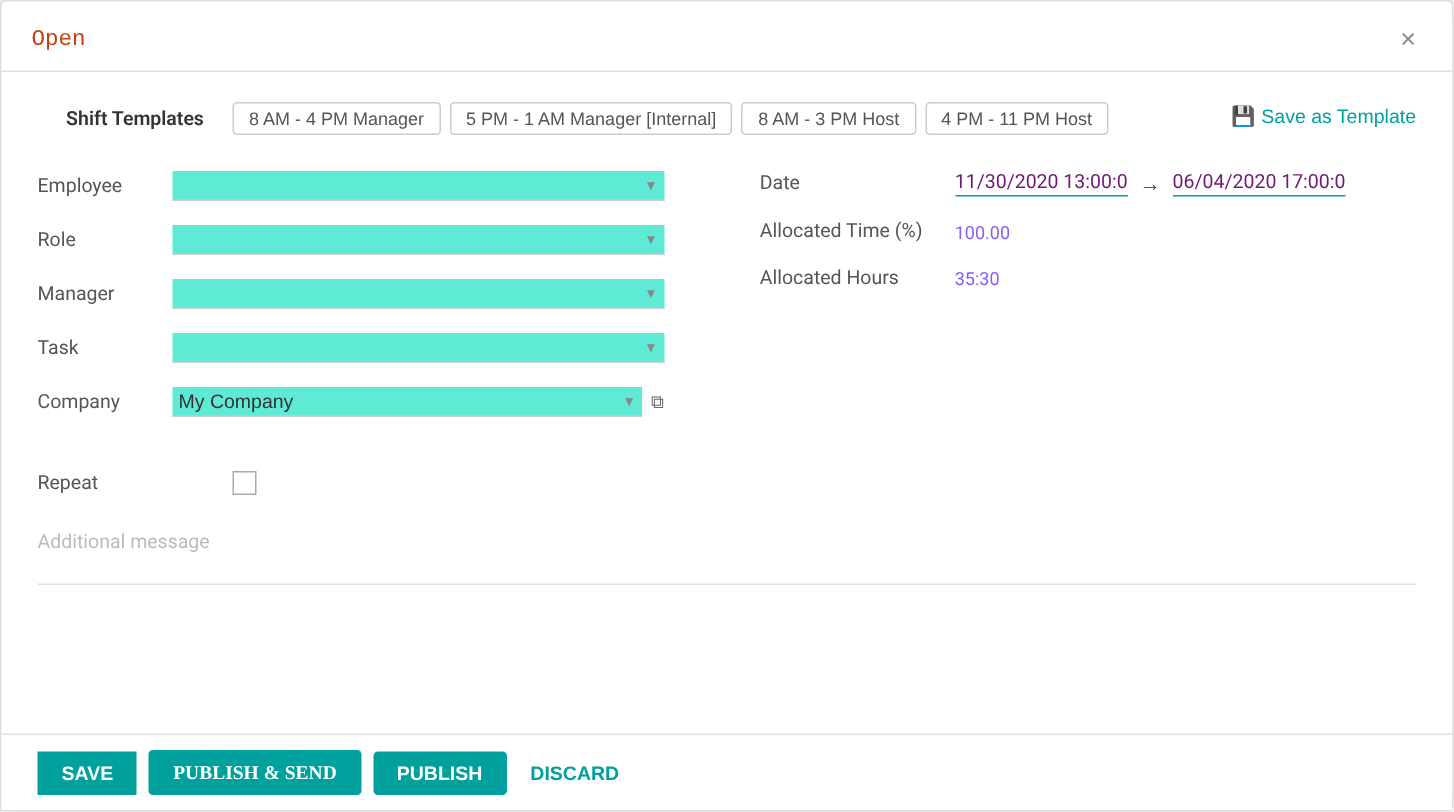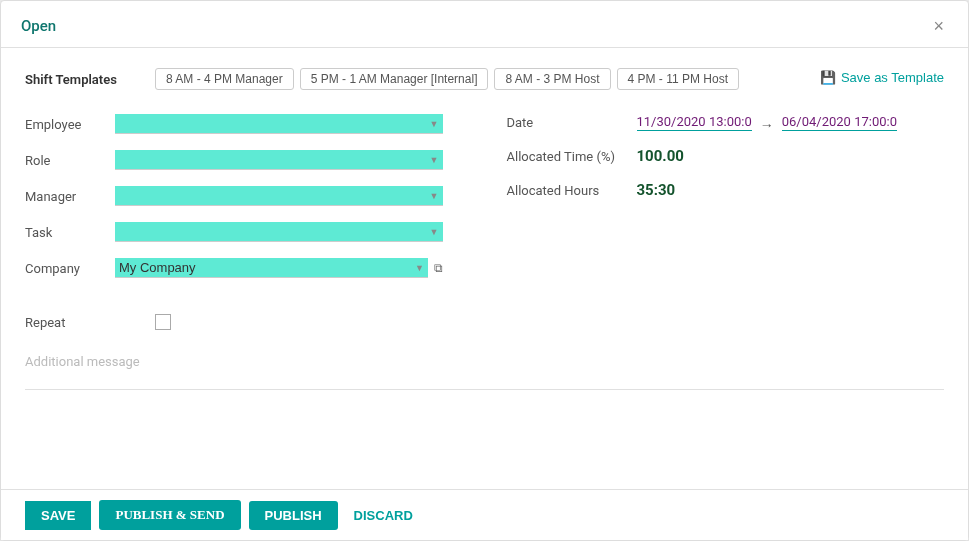--- a/index.html
+++ b/index.html
@@ -25,21 +25,22 @@
     .dialog-header {
       display: flex;
       align-items: center;
       justify-content: space-between;
       padding: 14px 20px 10px 20px;
       border-bottom: 1px solid #e0e0e0;
     }
     .dialog-title {
       font-size: 15px;
       font-weight: 500;
-      color: #0f766e;
+      color: #c2410c;
+      font-family: Liberation Mono, monospace;
     }
     .close-btn {
       background: none;
       border: none;
       cursor: pointer;
       font-size: 18px;
       color: #888;
       line-height: 1;
       padding: 2px 4px;
     }
@@ -53,20 +54,21 @@
       align-items: flex-start;
       margin-bottom: 24px;
     }
     .section-label {
       width: 130px;
       font-weight: 600;
       font-size: 13px;
       color: #333;
       padding-top: 4px;
       flex-shrink: 0;
+      text-align: center;
     }
     .template-badge {
       border: 1px solid #ccc;
       border-radius: 3px;
       padding: 3px 10px;
       font-size: 12px;
       color: #555;
       cursor: pointer;
       background: #fff;
     }
@@ -169,23 +171,22 @@
       font-size: 14px;
     }
     .right-field-label {
       width: 130px;
       font-size: 13px;
       color: #555;
       flex-shrink: 0;
     }
     .right-field-value {
       flex: 1;
-      font-size: 15px;
-      color: #14532d;
-      font-weight: bold;
+      font-size: 12px;
+      color: #8b5cf6;
     }
     .repeat-section {
       display: flex;
       align-items: center;
       margin-bottom: 20px;
     }
     .repeat-label {
       width: 130px;
       font-size: 13px;
       color: #555;

